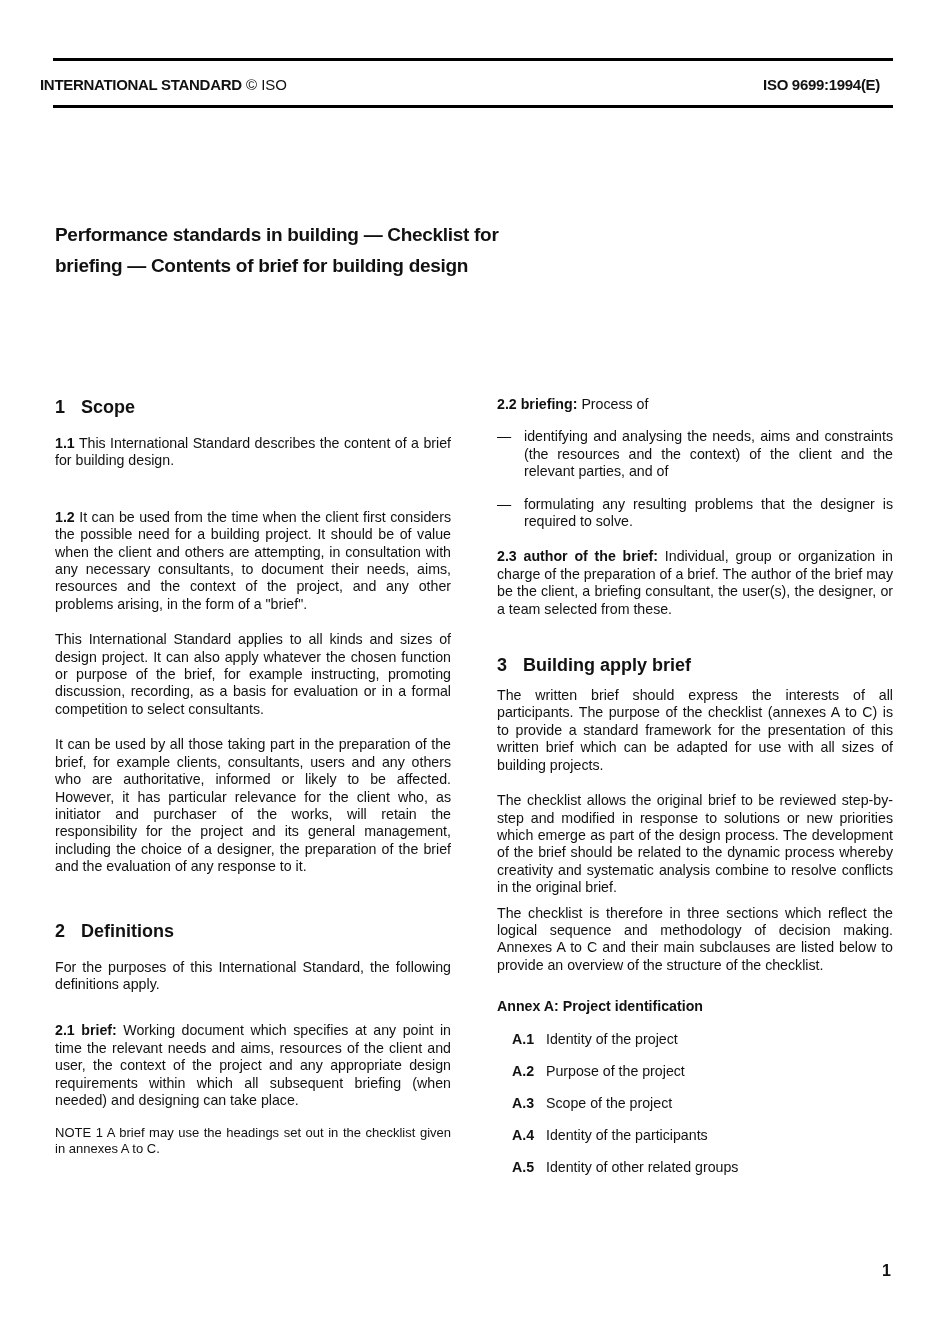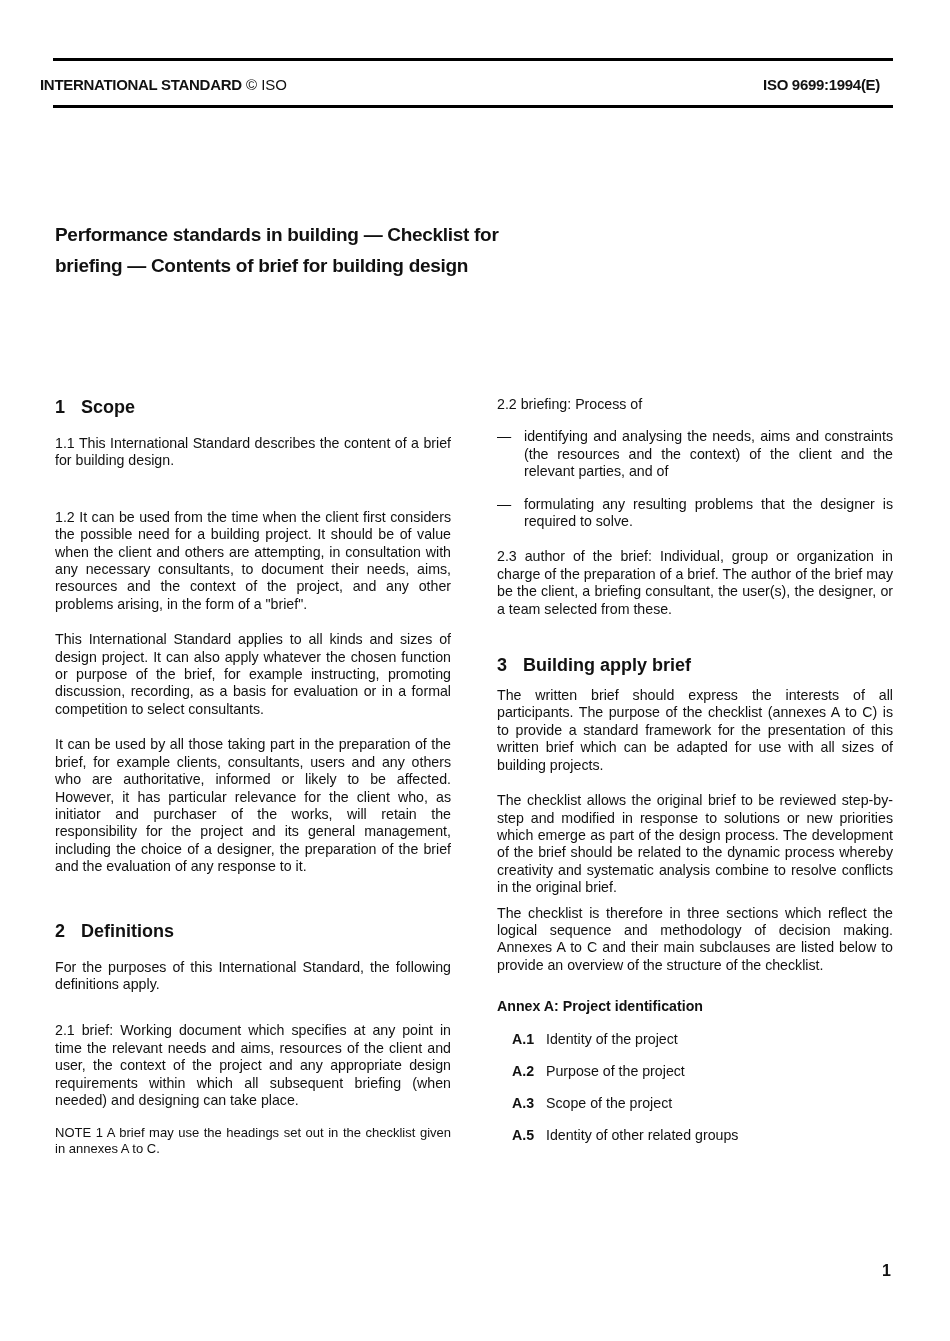--- a/index.html
+++ b/index.html
@@ -22,21 +22,21 @@
   .title {
     position: absolute; left: 55px; top: 219px; width: 820px;
     font-size: 19px; font-weight: bold; line-height: 31px; letter-spacing: -0.3px; margin: 0;
   }
   .col { position: absolute; top: 396px; width: 396px; font-size: 14.2px; line-height: 17.4px; }
   .col.left { left: 55px; }
   .col.right { left: 497px; }
   .col p { margin: 0; text-align: justify; }
   h2.sec { font-size: 18px; font-weight: bold; margin: 0; line-height: 22px; }
   h2.sec .num { display: inline-block; width: 26px; }
-  .b { font-weight: normal; }
+  .b { font-weight: bold; }
   .dash-item { display: flex; margin: 0; }
   .dash-item .dash { width: 27px; flex: none; }
   .dash-item .txt { flex: 1; text-align: justify; }
   .annex-title { font-weight: bold; margin: 0; }
   .annex-item { margin: 0 0 0 15px; height: 32px; line-height: 17px; }
   .annex-item .code { font-weight: bold; display: inline-block; width: 34px; }
   .note { font-size: 13px; line-height: 16px; }
   .page-num { position: absolute; left: 882px; top: 1262px; font-size: 16px; font-weight: bold; }
 </style>
 </head>
@@ -115,18 +115,21 @@
     <div class="annex-item">
       <span class="code">A.1</span><span>Identity of the project</span>
     </div>
     <div class="annex-item">
       <span class="code">A.2</span><span>Purpose of the project</span>
     </div>
     <div class="annex-item">
       <span class="code">A.3</span><span>Scope of the project</span>
     </div>
     <div class="annex-item">
+      <span class="code">A.4</span><span>Identity of the participants</span>
+    </div>
+    <div class="annex-item">
       <span class="code">A.5</span><span>Identity of other related groups</span>
     </div>
   </div>
 </div>
 
 <div class="page-num">1</div>
 
 </body></html>

